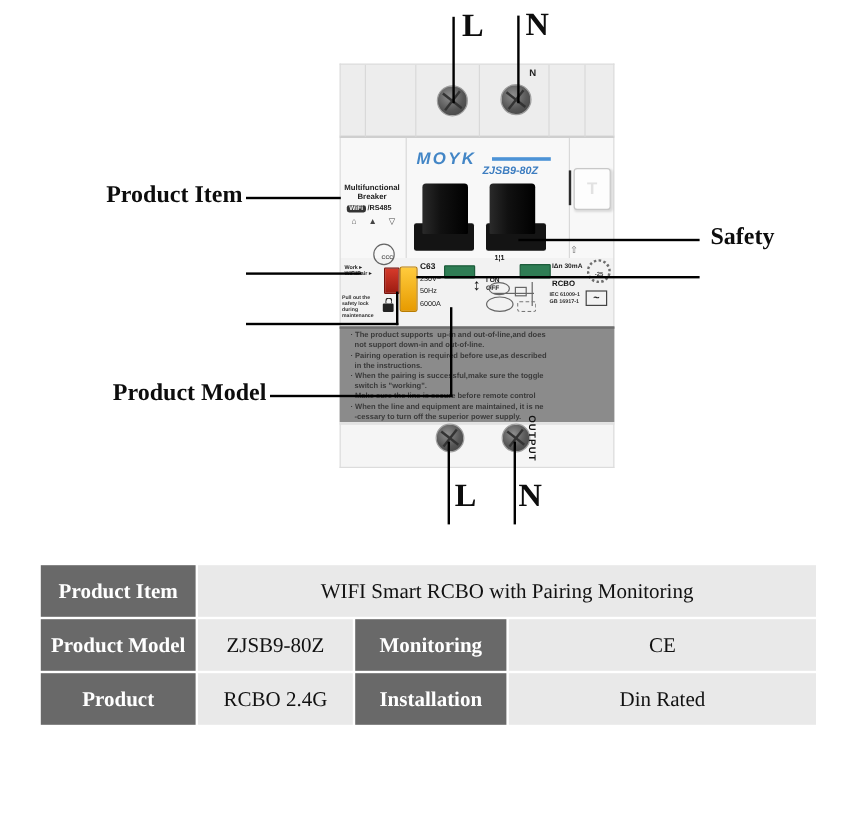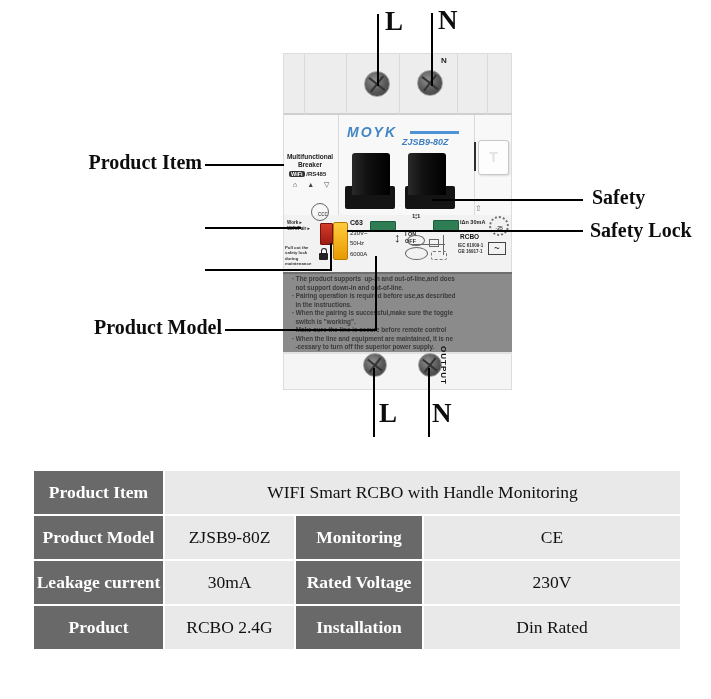--- a/index.html
+++ b/index.html
@@ -205,50 +205,43 @@
   <div class="vl" style="left:330px;top:243px;height:28px;"></div>
 
   <div class="hl" style="left:225px;top:329px;width:152px;"></div>
   <div class="vl" style="left:375px;top:256px;height:75px;"></div>
   <div class="callout cr" style="left:50px;top:316px;width:172px;">Product Model</div>
 
   <div class="hl" style="left:432px;top:199px;width:151px;"></div>
   <div class="callout" style="left:592px;top:186px;">Safety</div>
 
   <div class="hl" style="left:347px;top:230px;width:236px;"></div>
-  <div class="callout" style="left:590px;top:219px;">Safety Lock</div>
 
   <div class="vl" style="left:373px;top:368px;height:69px;"></div>
   <div class="vl" style="left:428px;top:368px;height:69px;"></div>
   <div class="term" style="left:379px;top:398px;">L</div>
   <div class="term" style="left:432px;top:398px;">N</div>
 
   <table class="spec-table">
     <colgroup>
       <col style="width:129px">
         <col style="width:129px">
         <col style="width:126px">
         <col style="width:256px">
     </colgroup>
     <tbody>
         <tr>
       <td class="th">Product Item</td>
-      <td class="tv" colspan="3">WIFI Smart RCBO with Handle Monitoring</td>
+      <td class="tv" colspan="3">WIFI Smart RCBO with Pairing Monitoring</td>
     </tr>
     <tr>
       <td class="th">Product Model</td>
       <td class="tv">ZJSB9-80Z</td>
       <td class="th">Monitoring</td>
       <td class="tv">CE</td>
-    </tr>
-    <tr>
-      <td class="th">Leakage current</td>
-      <td class="tv">30mA</td>
-      <td class="th">Rated Voltage</td>
-      <td class="tv">230V</td>
     </tr>
     <tr>
       <td class="th">Product</td>
       <td class="tv">RCBO 2.4G</td>
       <td class="th">Installation</td>
       <td class="tv">Din Rated</td>
     </tr>
   </tbody>
     </table>
 

